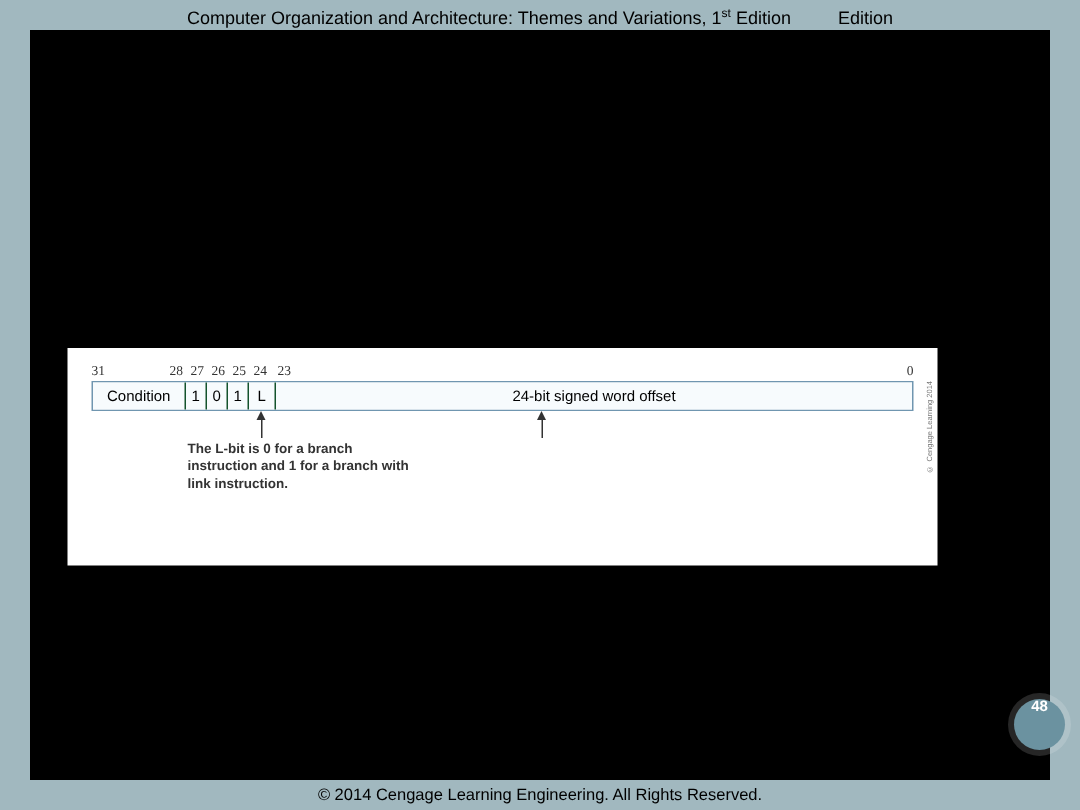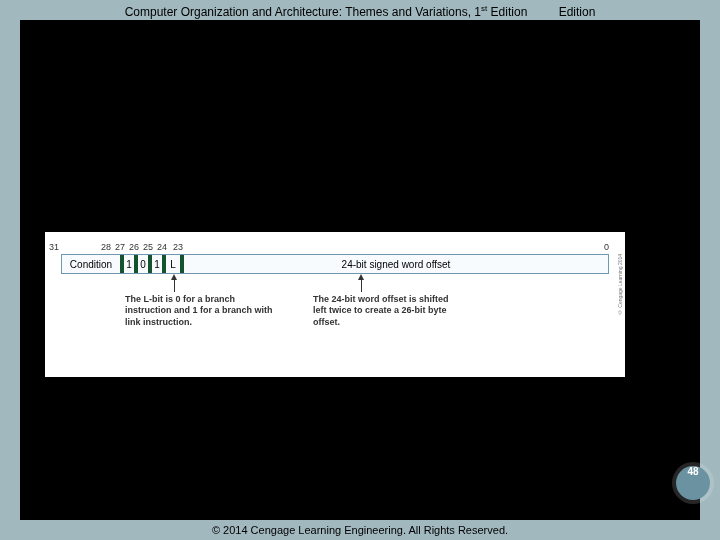--- a/index.html
+++ b/index.html
@@ -55,35 +55,36 @@
   }
   .fig-caption {
     display: inline-block;
     color: #333;
     font-size: 9.5px;
     margin-left: 6px;
     vertical-align: middle;
   }
   .bits-row {
     position: relative;
-    margin: 10px 16px 0 4px;
+    margin: 10px 16px 0 16px;
     height: 12px;
     font-size: 9px;
     color: #333;
+    font-family: Liberation Serif, serif;
   }
   .bits-row span { position: absolute; }
   .enc-row {
     margin: 0 16px;
     display: flex;
     border: 1px solid #7096b0;
     height: 20px;
     font-size: 10px;
   }
   .enc-row > div {
-    border-right: 4px solid #14532d;
+    border-right: 1px solid #14532d;
     display: flex;
     align-items: center;
     justify-content: center;
     background: #f7fbfd;
   }
   .enc-row > div:last-child { border-right: none; }
   .cell-cond  { width: 62px; }
   .cell-bit   { width: 14px; }
   .cell-L     { width: 18px; background:#e7f0f6; }
   .cell-off   { flex: 1; background:#e7f0f6; }
@@ -183,21 +184,20 @@
       <div class="cell-bit">0</div>
       <div class="cell-bit">1</div>
       <div class="cell-L">L</div>
       <div class="cell-off">24-bit signed word offset</div>
     </div>
 
     <div class="annot">
       <div class="arrow arrow1"></div>
       <div class="arrow arrow2"></div>
       <div class="note note1">The L-bit is 0 for a branch instruction and 1 for a branch with link instruction.</div>
-      <div class="note note2">The 24-bit word offset is shifted left twice to create a 26-bit byte offset.</div>
     </div>
 
     <div class="credit">© Cengage Learning 2014</div>
   </div>
 
 </div>
 
 <div class="page-num">
   <span>48</span>
 </div>

